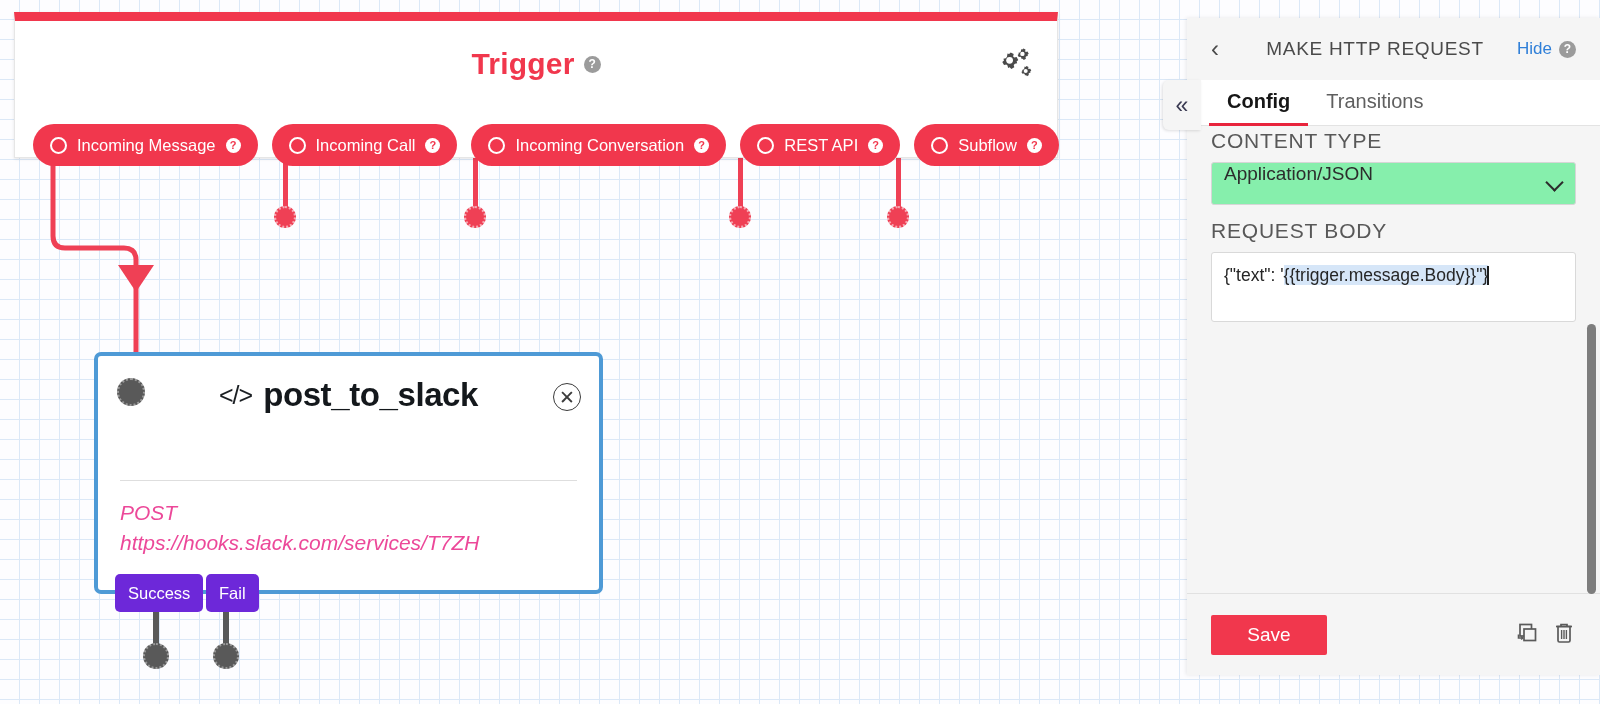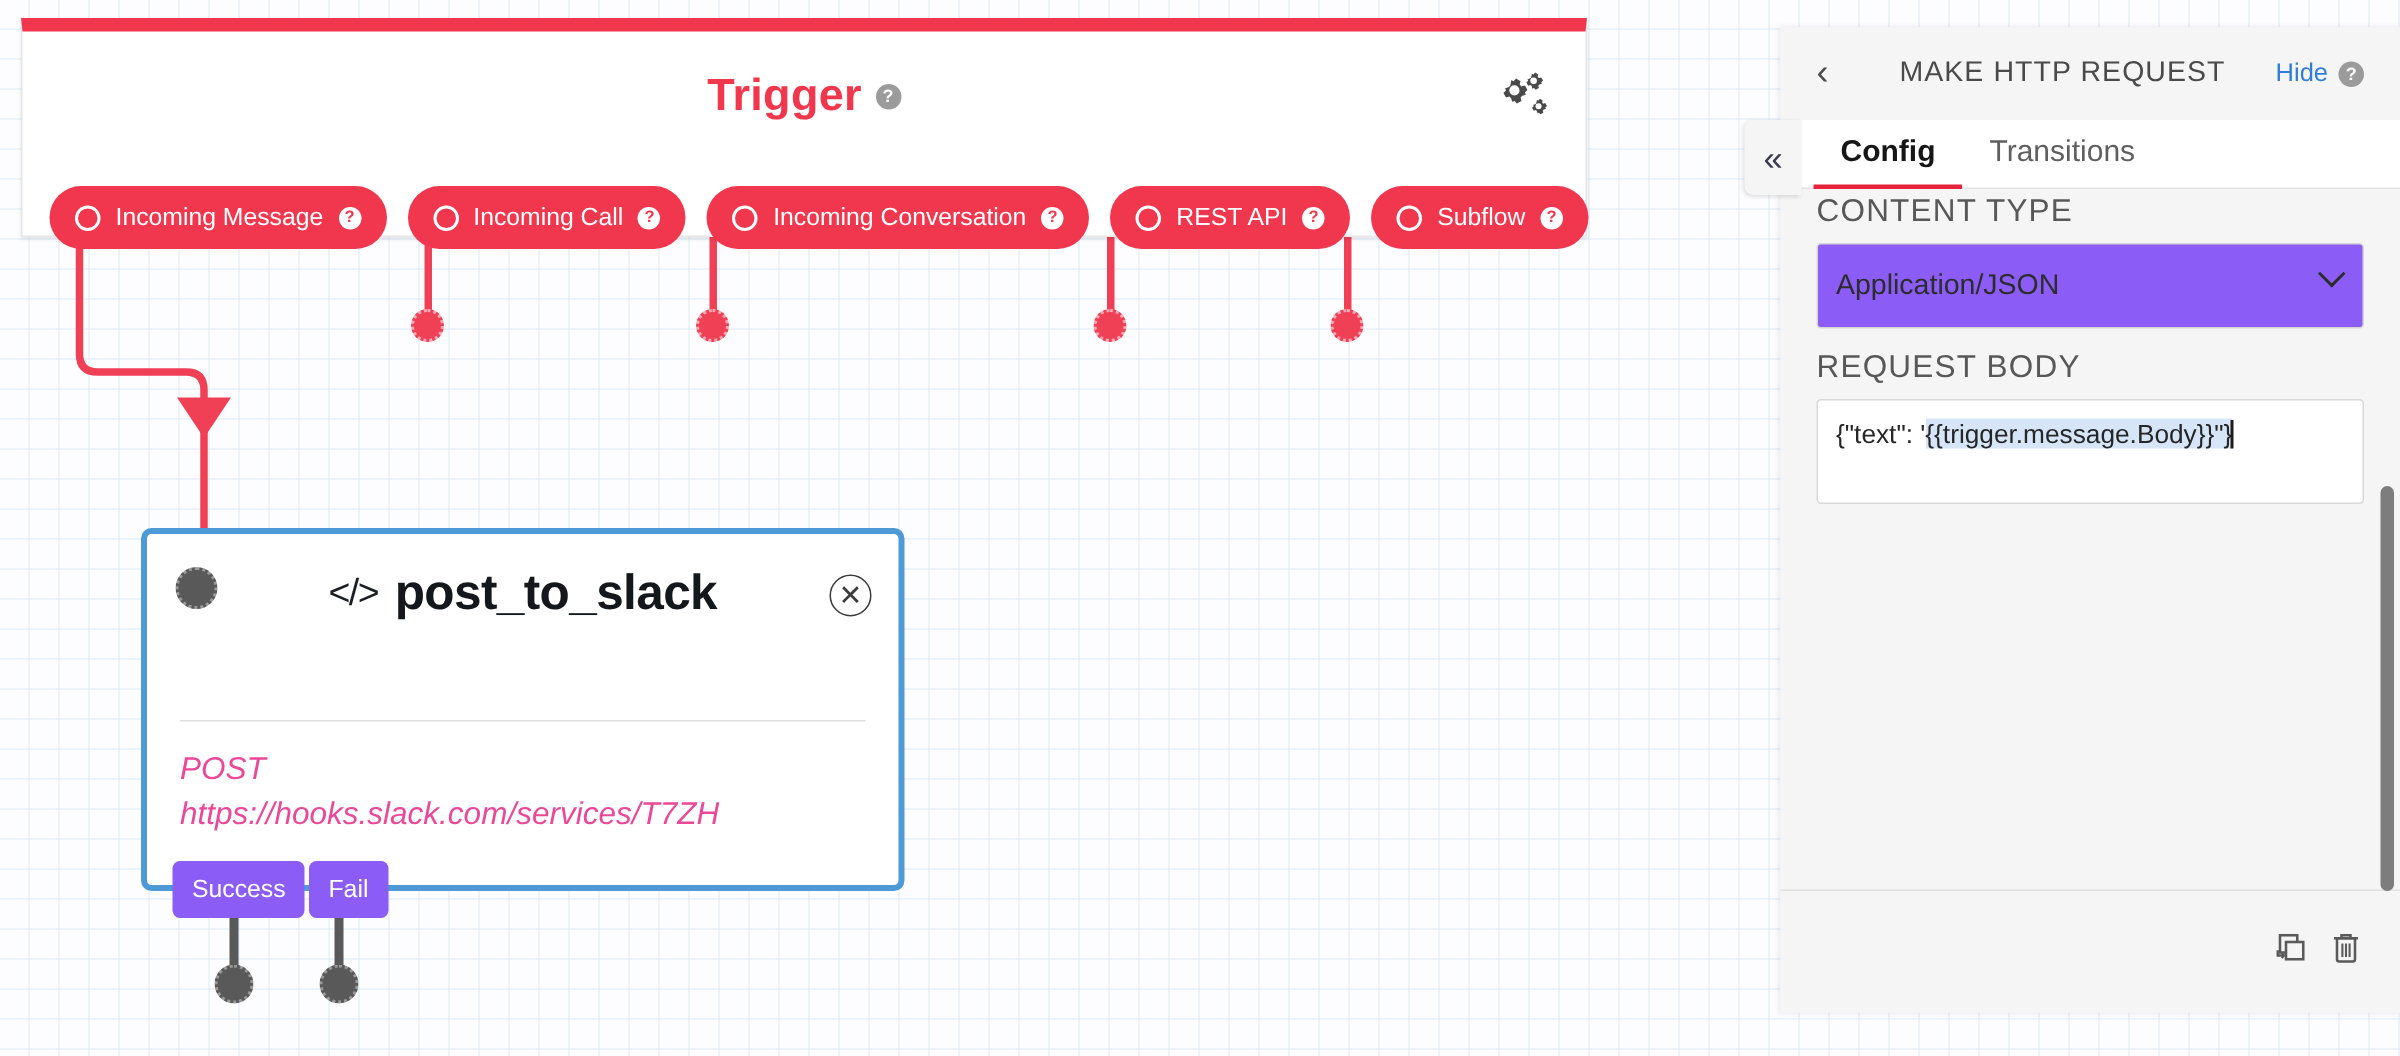--- a/index.html
+++ b/index.html
@@ -121,21 +121,21 @@
   #node-body {
     position: absolute; left: 22px; top: 142px; right: 20px;
     font-size: 21px; color: #ec4899; line-height: 1.44;
     word-break: break-all;
     font-style: italic;
   }
 
   
   .out-pill {
     position: absolute; z-index: 9;
-    background: #8b5cf6; color: #ffffff;
+    background: #6d28d9; color: #ffffff;
     border-radius: 5px; cursor: pointer;
     font-size: 16.5px; height: 38px; padding: 0 13px;
     display: flex; align-items: center; justify-content: center;
   }
   #pill-success { left: 115px; top: 574px; }
   #pill-fail    { left: 206px; top: 574px; }
   .out-stem {
     position: absolute; width: 6px; background: #595959; z-index: 4;
   }
   .out-dot {
@@ -185,23 +185,23 @@
   #panel-body {
     position: relative; height: 483px; overflow: hidden;
     padding: 0 24px; background: #f5f5f5;
   }
   .field-label {
     font-size: 21px; color: #585858; letter-spacing: .8px;
     margin-top: 14px; margin-bottom: 9px;
   }
   #content-type-label { margin-top: 3px; }
   #select-content-type {
-    position: relative; height: 57px; background: #8b5cf6;
+    position: relative; height: 43px; background: #86efac;
     border: 1px solid #d6d6d6; border-radius: 3px;
-    display: flex; align-items: center; padding: 0 12px;
+    display: flex; padding: 0 12px;
     font-size: 19px; color: #2c2c2c; cursor: pointer;
   }
   #select-chevron {
     position: absolute; right: 14px; top: 13px;
     width: 13px; height: 13px;
     border-right: 2.2px solid #2c2c2c; border-bottom: 2.2px solid #2c2c2c;
     transform: rotate(45deg);
   }
   #request-body-box {
     height: 70px; background: #ffffff;
@@ -363,20 +363,21 @@
 
       <div class="field-label">REQUEST BODY</div>
       <div id="request-body-box">
         <span id="request-body-text"><span>{"text": '</span><span class="hl">{{trigger.message.Body}}"}</span><span id="caret"></span></span>
       </div>
     </div>
 
     <div id="panel-scrollbar"></div>
 
     <div id="panel-footer">
+      <button id="save-button">Save</button>
       <div id="footer-icons">
         <span class="footer-icon">
           <svg width="26" height="26" viewBox="0 0 26 26">
             <rect x="8" y="4.5" width="11.5" height="11.5" fill="none" stroke="#5a5a5a" stroke-width="1.7"></rect>
             <rect x="12" y="9" width="11.5" height="11.5" fill="#f5f5f5" stroke="#5a5a5a" stroke-width="1.7"></rect>
             <path d="M6.5 14.5 v3.5 h3.5" fill="none" stroke="#5a5a5a" stroke-width="1.6"></path>
             <path d="M9.2 16.4 l1.5 1.6 -1.5 1.6" fill="none" stroke="#5a5a5a" stroke-width="1.5"></path>
           </svg>
         </span>
         <span class="footer-icon">

